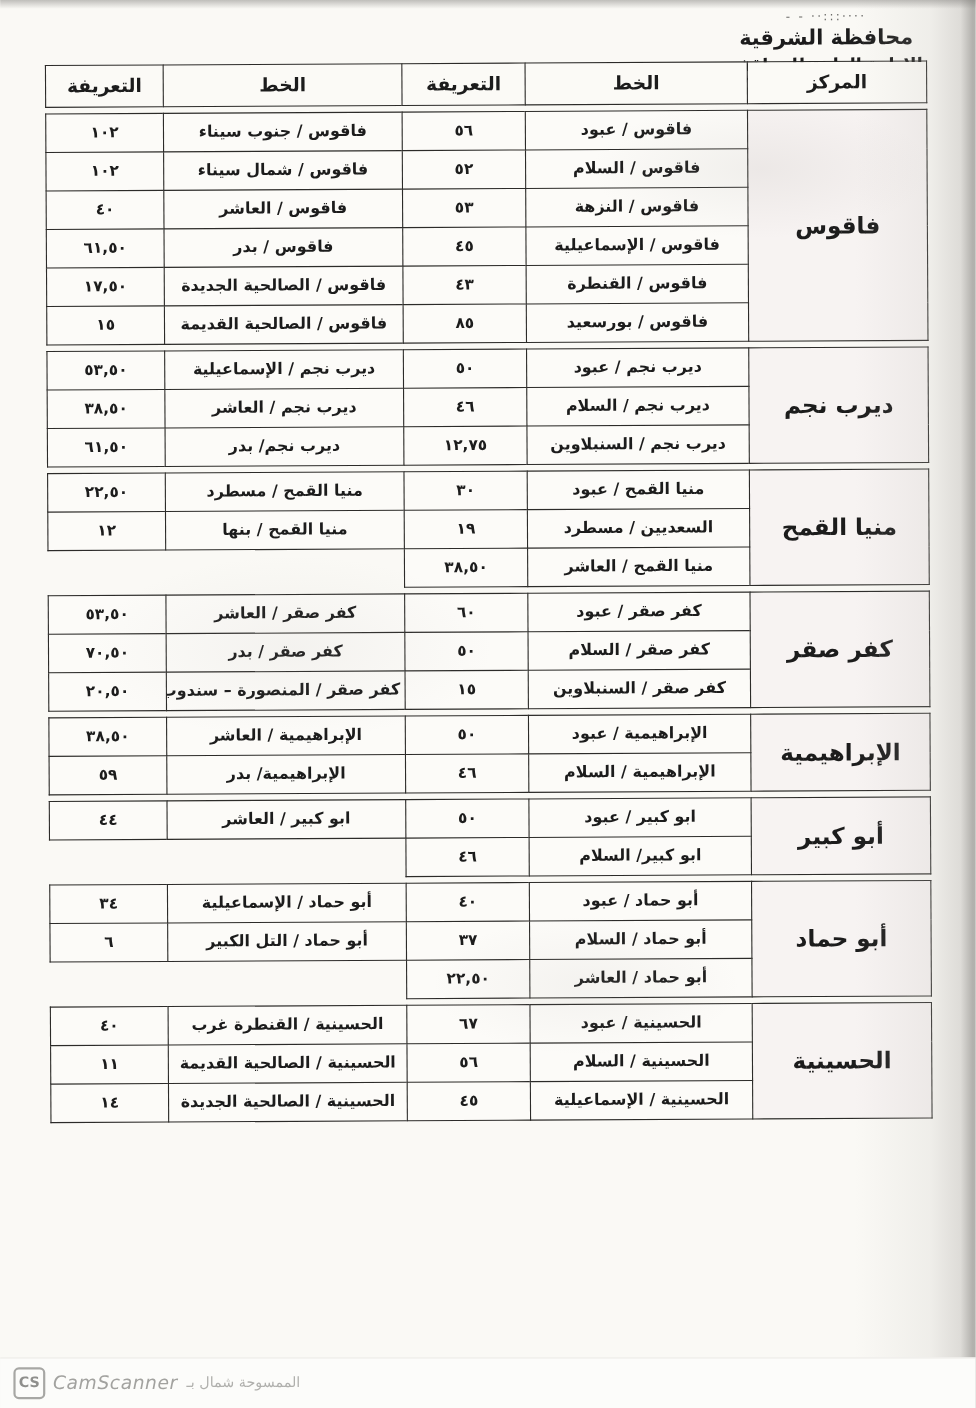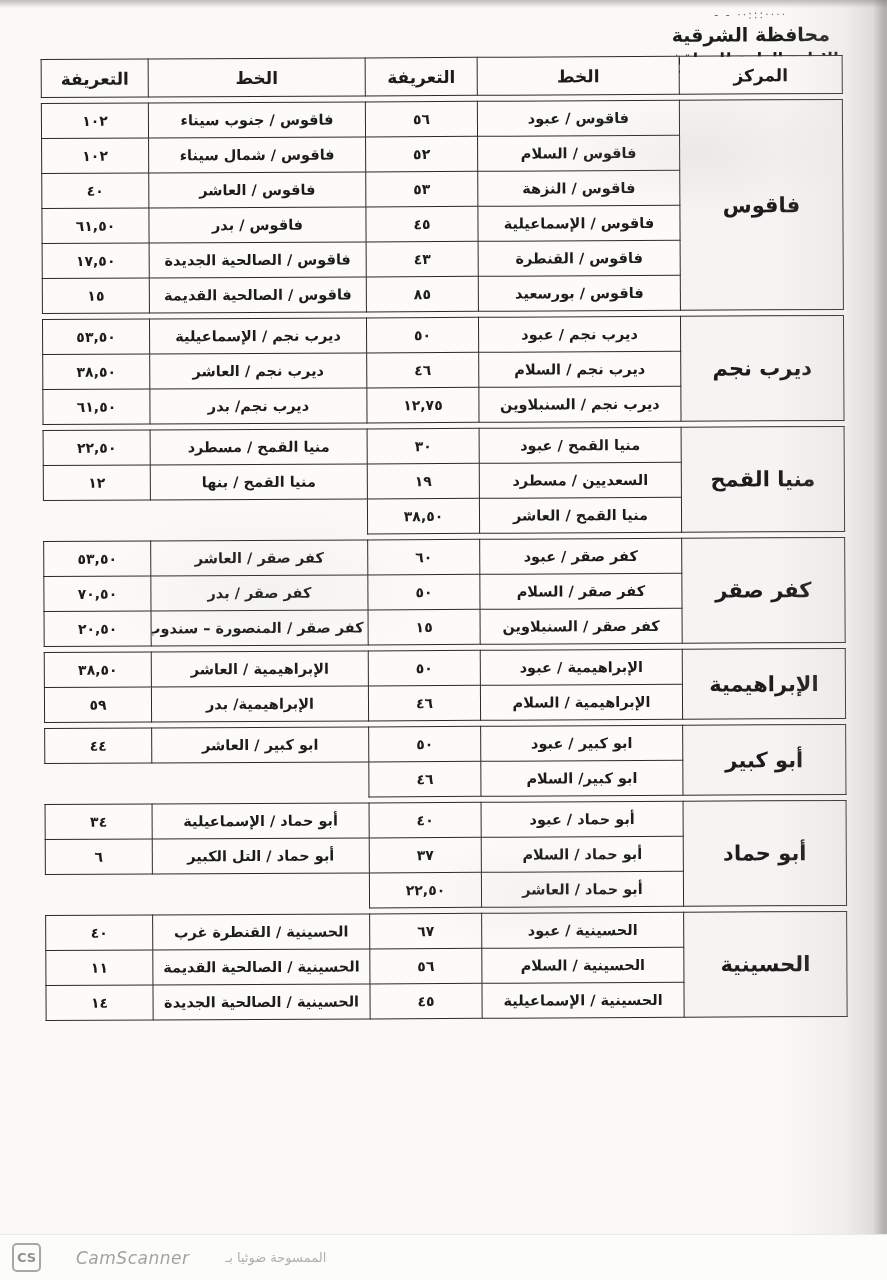--- a/index.html
+++ b/index.html
@@ -42,21 +42,21 @@
   }
   td.hcell{height:37px;font-size:17px;background:#fbfaf6;}
   td.center{font-size:21px;background:#f7f3f2;}
   td.line{font-size:14.5px;}
   td.tariff{font-size:14px;}
   td.empty{border:none;background:transparent;}
 
   .footer-bar{
     position:absolute;left:0;bottom:0;width:887px;height:46px;z-index:6;
     background:#fcfcfa;border-top:1px solid #eceae6;
-    display:flex;align-items:center;direction:ltr;padding:0 12px;box-sizing:border-box;gap:28px;
+    display:flex;align-items:center;direction:ltr;padding:0 12px;box-sizing:border-box;
   }
   .cs-logo{
     width:25px;height:25px;border:2px solid #a7a7a4;border-radius:5px;
     color:#8f8f8c;font-size:13px;font-weight:bold;
     display:flex;align-items:center;justify-content:center;flex:0 0 auto;
   }
   .cs-name{color:#a2a29f;font-size:17px;margin-left:7px;letter-spacing:.5px;font-style:italic;}
   .cs-arabic{color:#b0b0ad;font-size:13px;margin-left:8px;direction:rtl;}
 </style>
 </head>
@@ -344,14 +344,14 @@
       </tr>
       </tbody>
     </table>
 
   </div>
 </div>
 
 <div class="footer-bar">
   <div class="cs-logo">CS</div>
   <div class="cs-name">CamScanner</div>
-  <div class="cs-arabic">الممسوحة ضوئيا بـ</div>
+  <div class="cs-arabic">الممسوحة شمال بـ</div>
 </div>
 
 </body></html>

